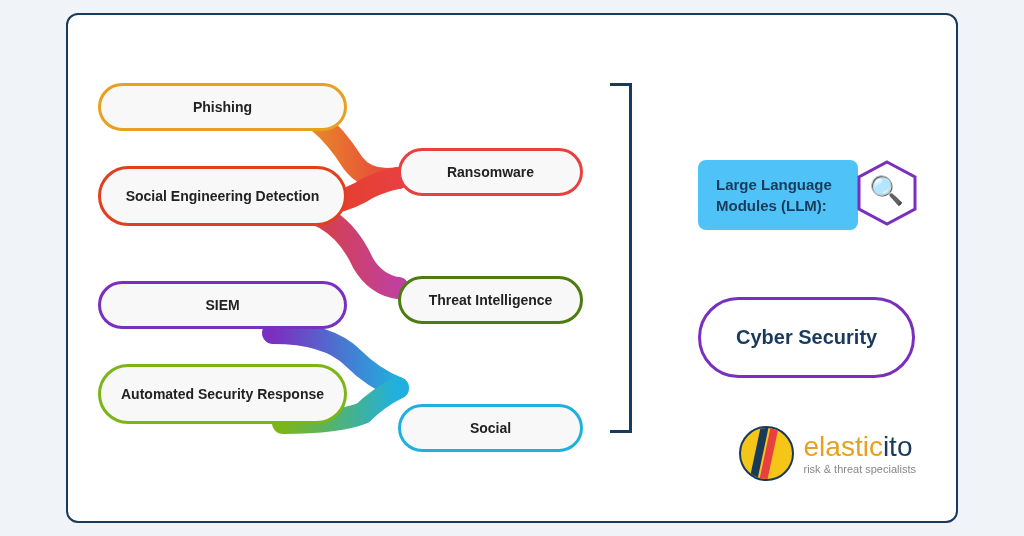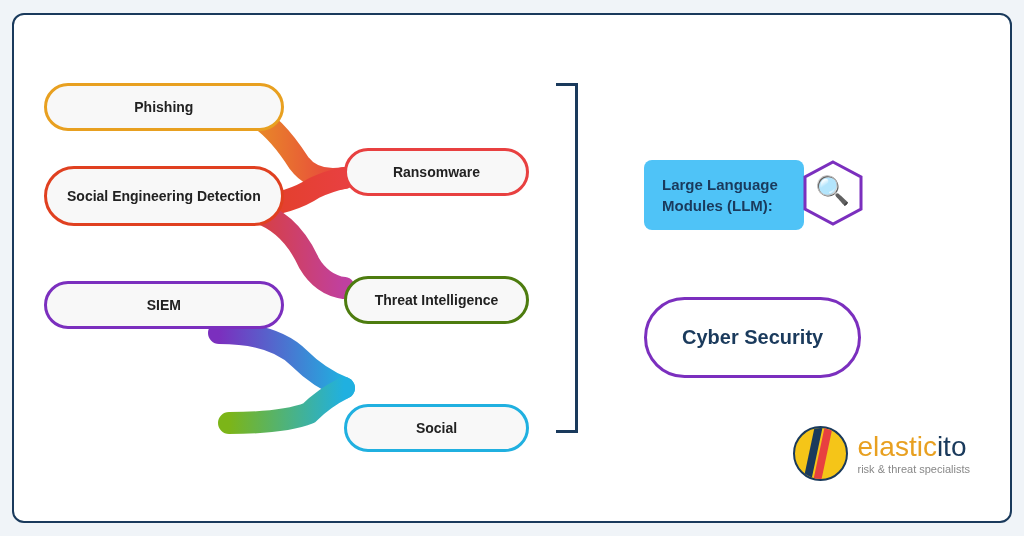--- a/index.html
+++ b/index.html
@@ -7,21 +7,21 @@
       font-family: 'Arial', sans-serif;
       background: #f0f4f8;
       display: flex;
       justify-content: center;
       align-items: center;
       width: 1024px;
       height: 536px;
       overflow: hidden;
     }
     .main-container {
-      width: 1000px;
+      width: 892px;
       height: 510px;
       background: white;
       border: 2px solid #1a3a5c;
       border-radius: 12px;
       display: flex;
       flex-direction: row;
       align-items: center;
       padding: 20px 30px;
       position: relative;
     }
@@ -100,20 +100,23 @@
     <div style="position:absolute; left:0; top:50px; display:flex; flex-direction:column; gap:35px; z-index:2;">
       <div class="left-item" style="border: 3px solid #e8a020;">
         <span>Phishing</span>
       </div>
       <div class="left-item" style="border: 3px solid #e04020; min-height:60px;">
         <span>Social Engineering Detection</span>
       </div>
       <div class="left-item" style="border: 3px solid #7b2fbe; margin-top:20px;text-align:right;">
         <span>SIEM</span>
       </div>
+      <div class="left-item" style="border: 3px solid #7cb518; min-height:60px;">
+        <span>Automated Security Response</span>
+      </div>
     </div>
 
     <div style="position:absolute; left:300px; top:115px; display:flex; flex-direction:column; gap:80px; z-index:2;">
       <div class="right-item" style="border: 3px solid #e84040;">
         <span>Ransomware</span>
       </div>
       <div class="right-item" style="border: 3px solid #4d7c0f; font-weight:700;">
         <span>Threat Intelligence</span>
       </div>
       <div class="right-item" style="border: 3px solid #20b0e0;">

